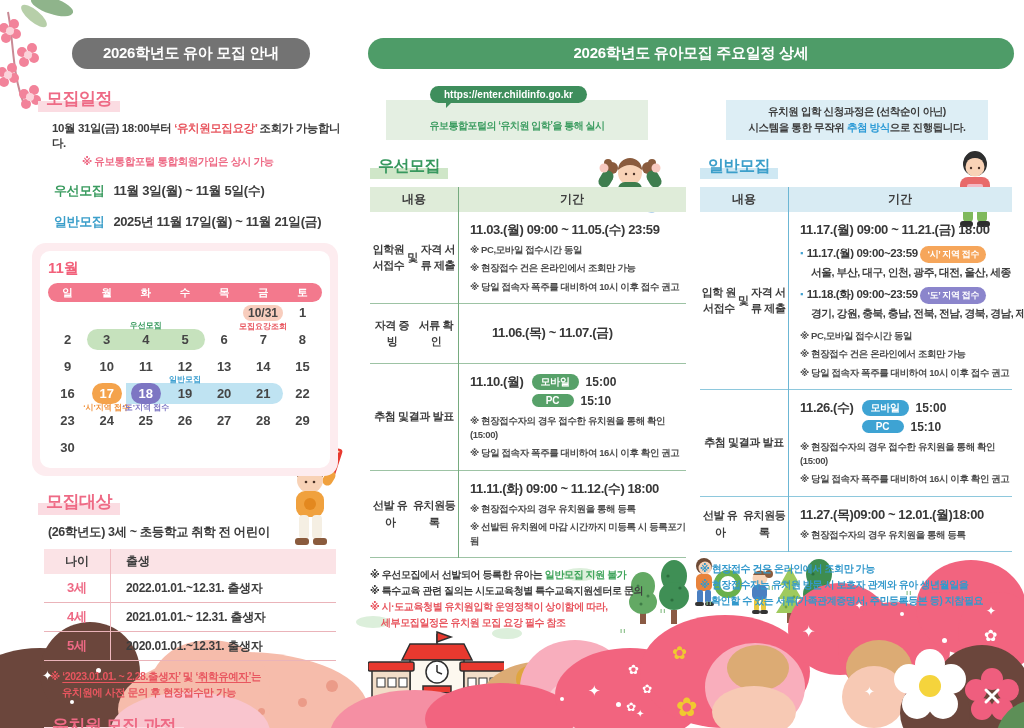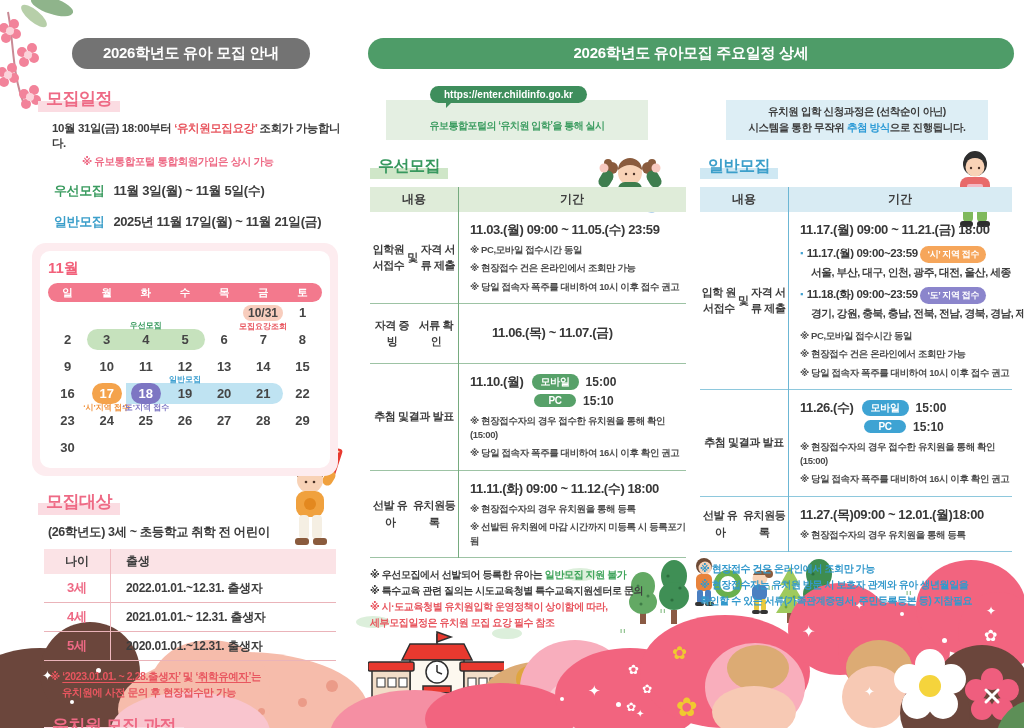--- a/index.html
+++ b/index.html
@@ -101,34 +101,34 @@
   .tbl-blue  .st-head { background:#d8ebf3; }
   .st-row { display:grid; grid-template-columns:88px 1fr; padding:9px 0; }
   .tbl-green .st-row { border-bottom:1.5px solid #9dc3a4; }
   .tbl-blue  .st-row { border-bottom:1.5px solid #8ec8dd; }
   .st-label { display:flex; flex-direction:row; justify-content:center; align-items:center; text-align:center;
               font-weight:bold; font-size:11px; color:#3d3d3d; line-height:1.5; letter-spacing:-0.4px; }
   .st-content { padding-left:12px; }
   .st-title { font-size:13px; font-weight:bold; color:#383838; letter-spacing:-0.4px; white-space:nowrap; }
   .st-note { margin-top:4px; font-size:9.5px; font-weight:600; color:#4a4a4a; letter-spacing:-0.4px; line-height:1.5; }
   .lot-line { display:flex; gap:8px; align-items:flex-start; }
-  .pill-col { display:flex; flex-direction:column; gap:4px; margin-top:1px;align-items:center; }
+  .pill-col { display:flex; flex-direction:column; gap:4px; margin-top:1px; }
   .pill-row { display:flex; align-items:center; gap:7px; font-size:12px; font-weight:bold; color:#383838; }
   .pill { display:inline-block; min-width:42px; text-align:center; border-radius:10px; color:#fff;
           font-size:10px; font-weight:bold; padding:1px 9px; letter-spacing:-0.3px; }
   .pill-g { background:#57a169; } .pill-b { background:#3ea3d3; }
   .pill-or { background:#f6a65b; font-size:9px; padding:2px 7px; }
   .pill-pu { background:#8b85cc; font-size:9px; padding:2px 7px; }
   .bullet { margin-top:7px; font-size:11.5px; font-weight:bold; color:#383838; letter-spacing:-0.4px; white-space:nowrap; }
   .bul { color:#3e9fd0; font-size:9px; margin-right:4px; vertical-align:1px; }
   .regions { margin:3px 0 0 11px; font-size:10.8px; font-weight:600; color:#3d3d3d; letter-spacing:-0.5px; white-space:nowrap; }
   .tbl-notes { margin-top:9px; font-size:10px; font-weight:600; color:#3d3d3d; line-height:1.6; letter-spacing:-0.4px; }
   .tbl-notes .red { color:#e8565f; font-weight:bold; }
   .tbl-notes .blue { color:#3399cc; font-weight:bold; }
-  .tbl-notes .ind { }
+  .tbl-notes .ind { margin-left:11px; }
 
   
   .deco { position:absolute; inset:0; z-index:1; pointer-events:none; }
   .cl { position:absolute; border-radius:50%; }
   .sp { position:absolute; color:#fff; font-weight:bold; }
   .sp::before { content:"✦"; }
   .dot { position:absolute; border-radius:50%; }
   .g-flower::before { content:"✿"; }
   .g-grass::before { content:"ıı"; letter-spacing:1px; }
   .gl { position:absolute; font-weight:bold; }

